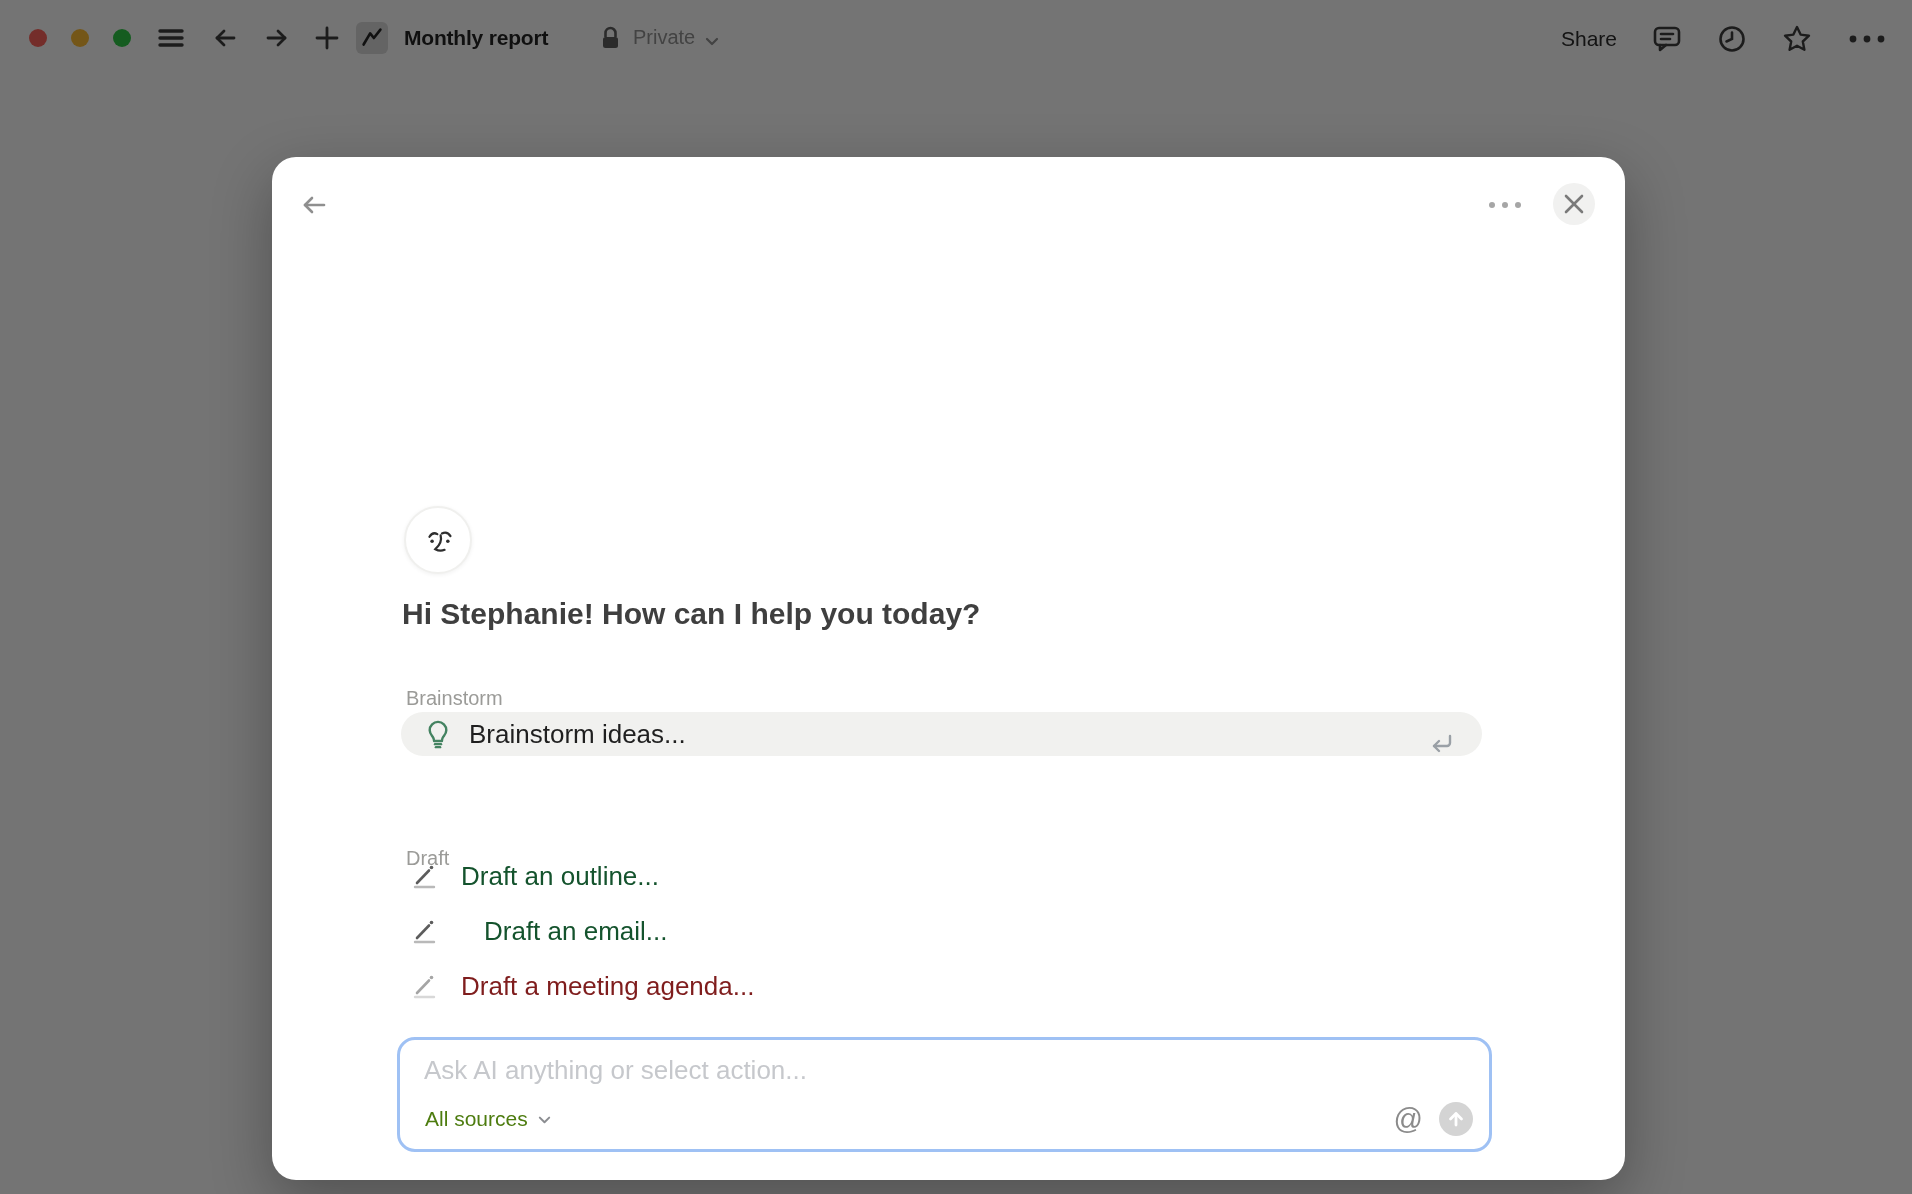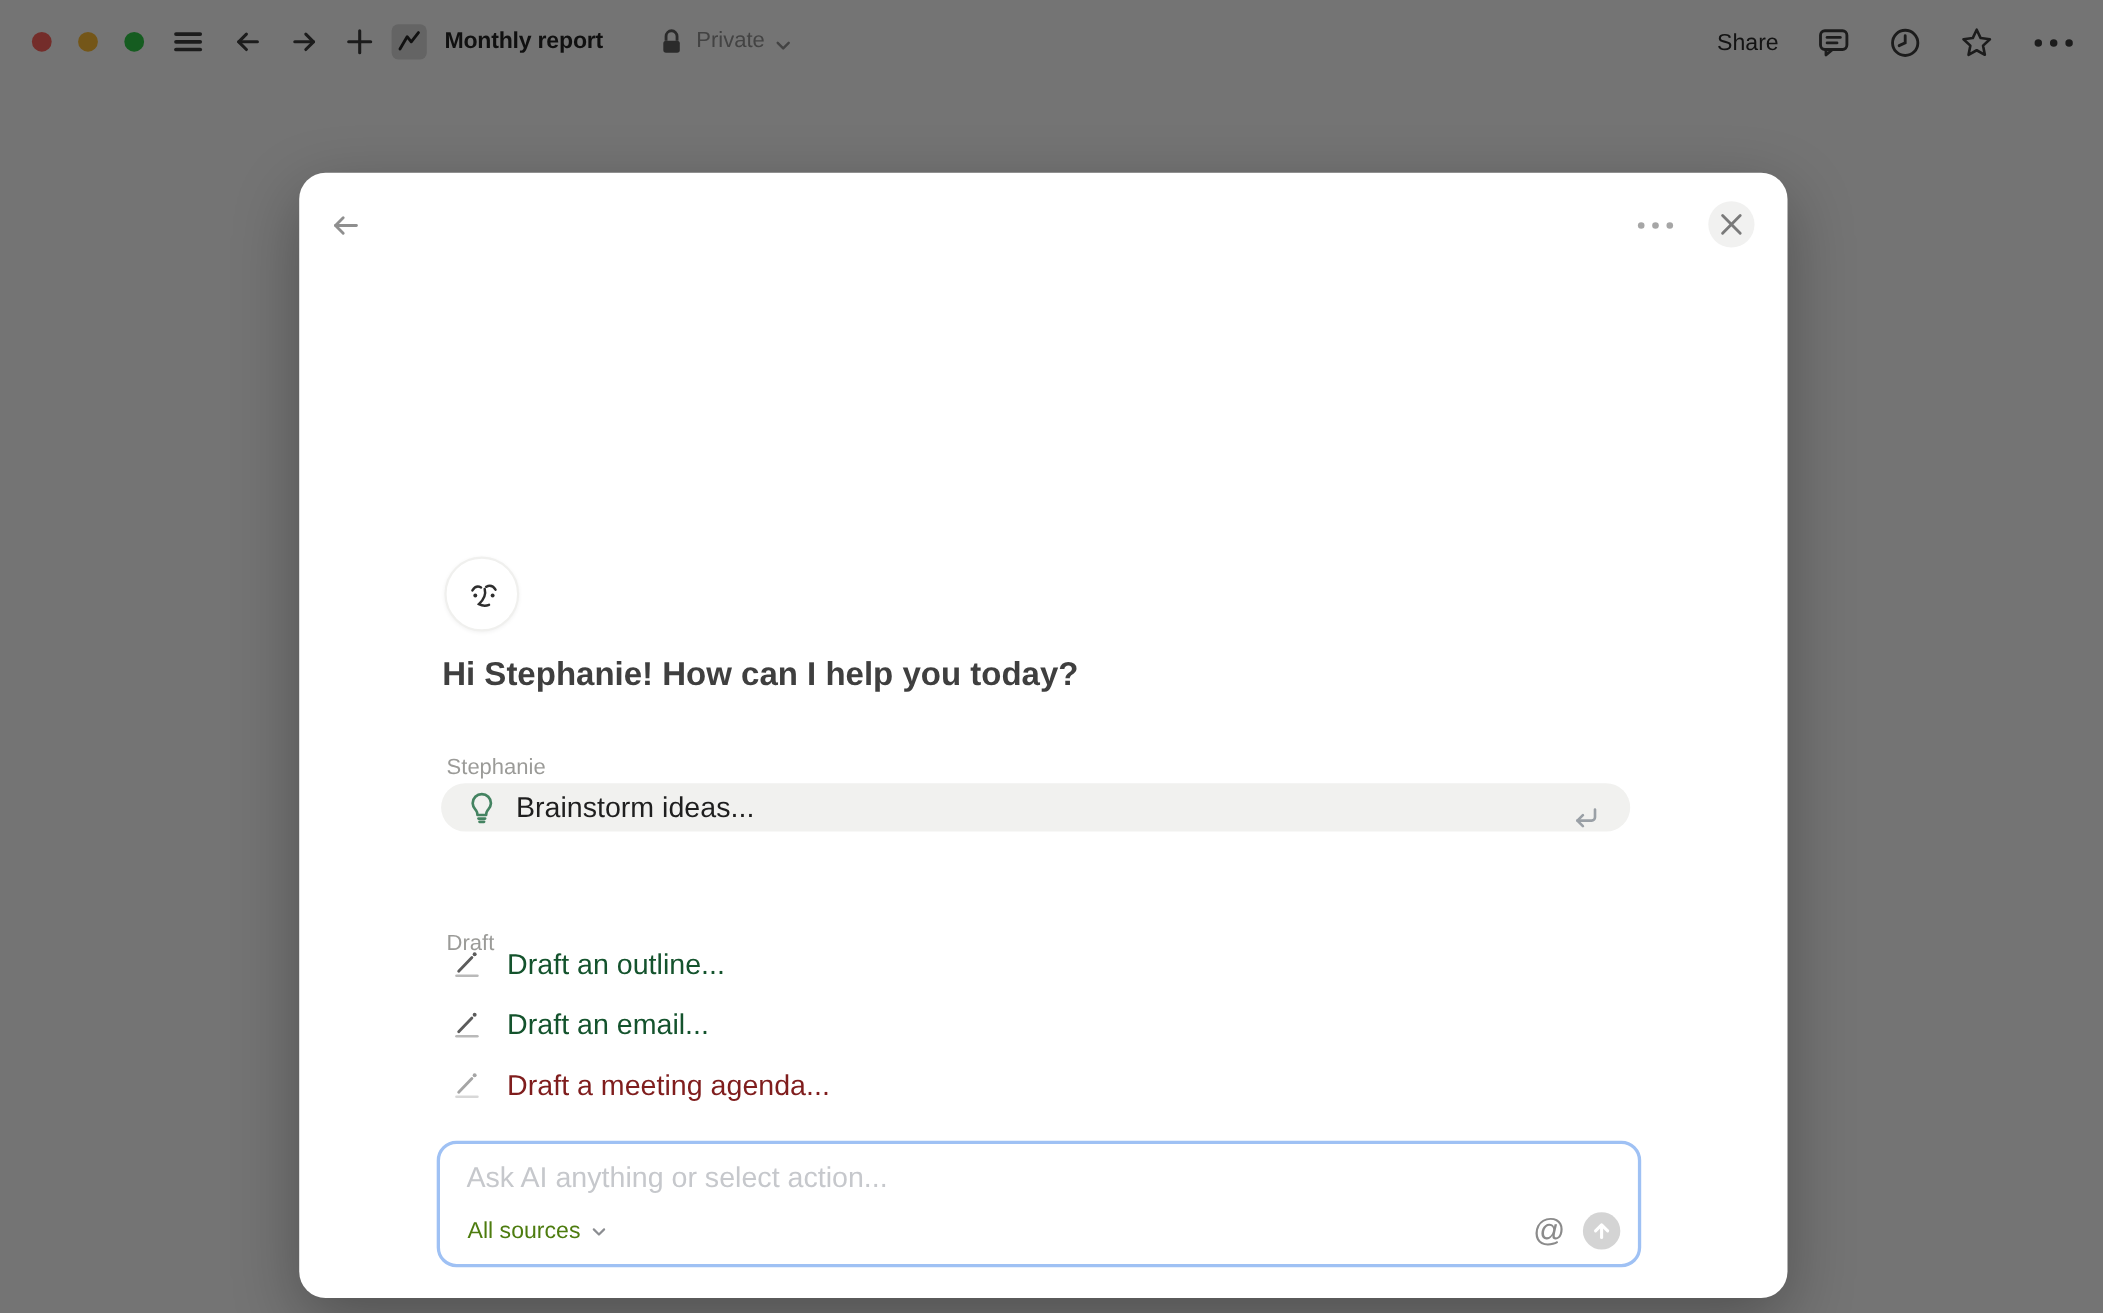--- a/index.html
+++ b/index.html
@@ -60,21 +60,21 @@
   .lbl-suggested{top:530px;}
   .lbl-draft{top:651px;margin-top:39px;}
 
   .pill{position:absolute;left:129px;top:555px;width:1081px;height:44px;border-radius:30px;
     background:#f1f1ef;display:flex;align-items:center;padding-left:23px;}
   .pill-label{margin-left:17px;font-size:26px;font-weight:500;color:#1f1f1f;}
   .pill .return-icon{position:absolute;right:26px;top:16px;color:#9aa0a6;}
 
   .draft-item{position:absolute;left:129px;width:1081px;height:44px;display:flex;align-items:center;padding-left:11px;border-radius:8px;}
   .di-0{top:697px;}
-  .di-1{top:752px;}
+  .di-1{top:752px;gap:23px;}
   .di-2{top:807px;}
   .draft-item .di-label{margin-left:22px;font-size:26px;font-weight:500;color:#14532d;}
   .draft-item.faded .di-label{color:#7f1d1d;}
   .draft-item.faded .pencil-icon{opacity:.55;}
   .pencil-icon{flex:0 0 auto;}
 
   .ai-input{position:absolute;left:125px;top:880px;width:1095px;height:115px;background:#fff;
     border:3px solid var(--accent-blue);border-radius:18px;}
   .ai-query{position:absolute;left:22px;top:14px;width:1000px;border:none;outline:none;
     font-size:26px;color:#0f172a;font-family:inherit;background:transparent;}
@@ -253,21 +253,21 @@
           <circle cx="23" cy="34" r="2.7" fill="currentColor" stroke="none"></circle>
           <path d="M38,22 q 8,-4 13,4"></path>
           <circle cx="47" cy="34" r="2.7" fill="currentColor" stroke="none"></circle>
           <path d="M36,25 q 3,11 -8,21 q 7,4 14,1"></path>
         </svg>
       </span>
     </div>
 
     <h2 class="greeting" style="margin:0;">Hi Stephanie! How can I help you today?</h2>
 
-    <div class="sec-label lbl-suggested">Stephanie</div>
+    <div class="sec-label lbl-suggested">Brainstorm</div>
 
     <div class="pill">
       <span style="color:var(--bulb-green);">
         <svg width="28" height="30" viewBox="0 0 24 26" fill="none" stroke="currentColor" stroke-width="2.1" stroke-linecap="round" stroke-linejoin="round">
           <path d="M12 2.5 a7.2,7.2 0 0 1 7.2,7.2 c0,2.6 -1.5,4.1 -2.6,5.6 c-0.9,1.2 -1.2,2.1 -1.2,3.7 h-6.8 c0,-1.6 -0.3,-2.5 -1.2,-3.7 c-1.1,-1.5 -2.6,-3 -2.6,-5.6 a7.2,7.2 0 0 1 7.2,-7.2 z"></path>
           <line x1="9.4" y1="21.8" x2="14.6" y2="21.8"></line>
           <line x1="10.2" y1="24.4" x2="13.8" y2="24.4"></line>
         </svg>
       </span>
       <span class="pill-label">Brainstorm ideas...</span>

